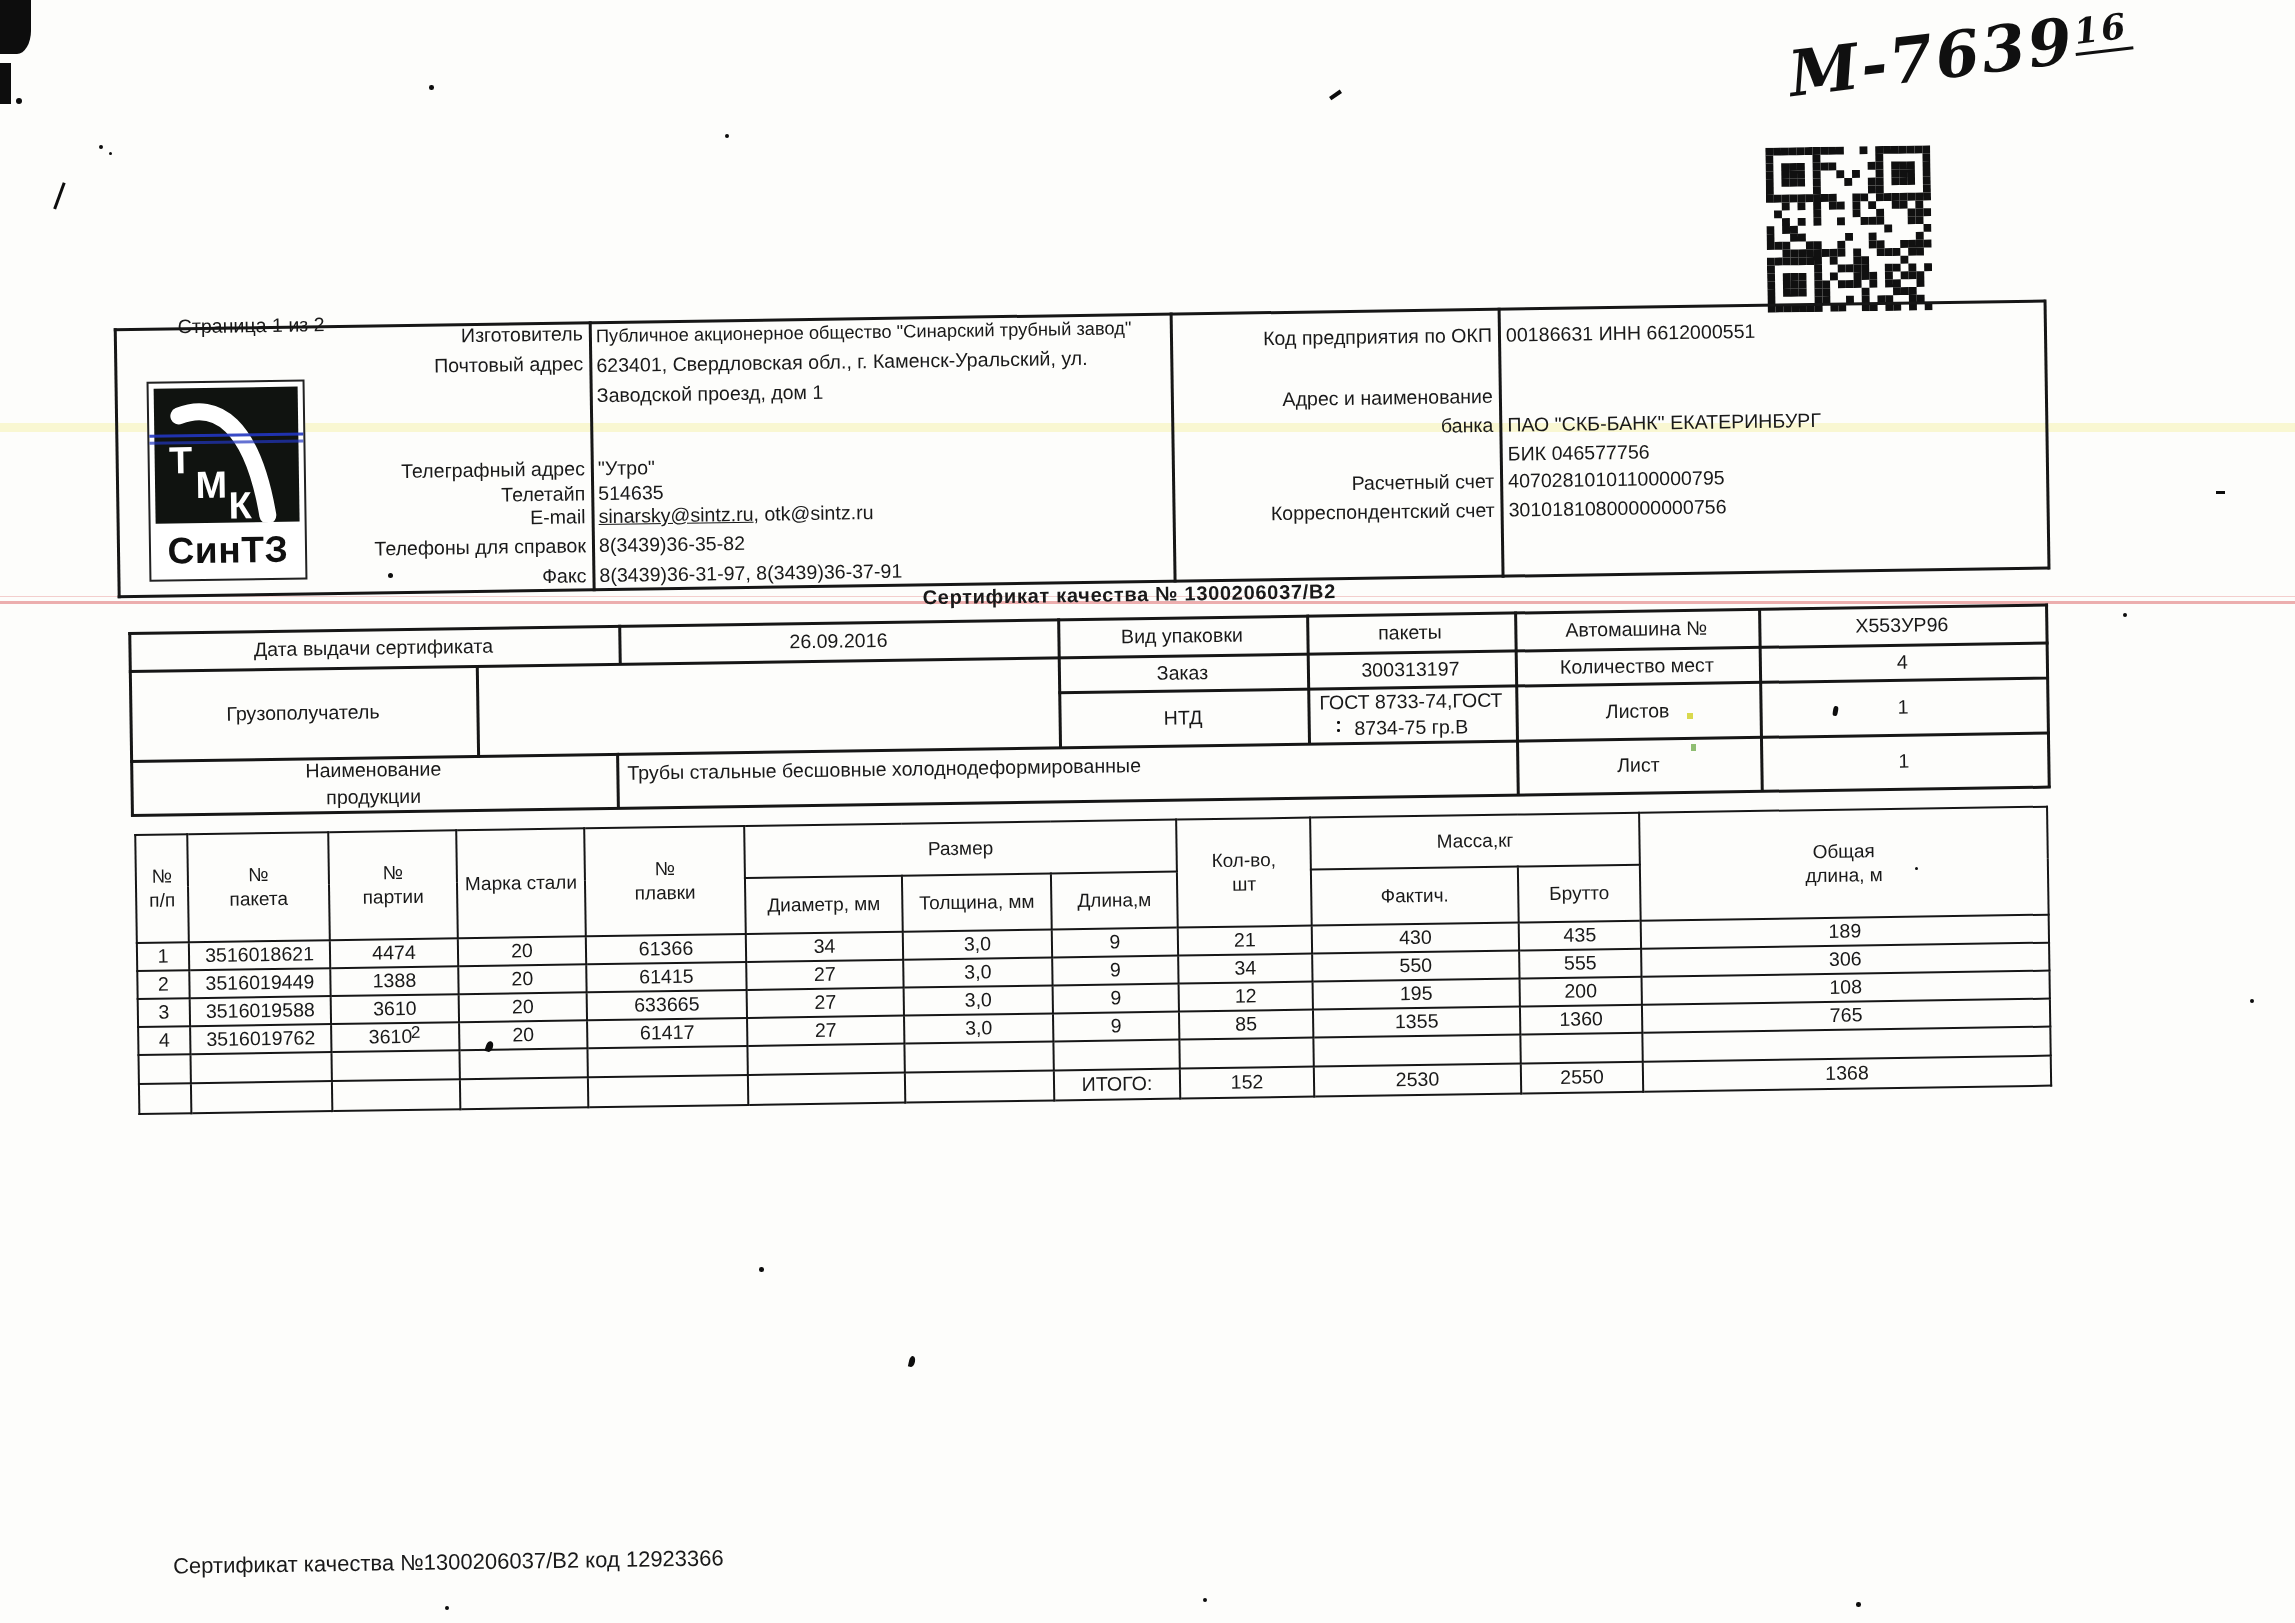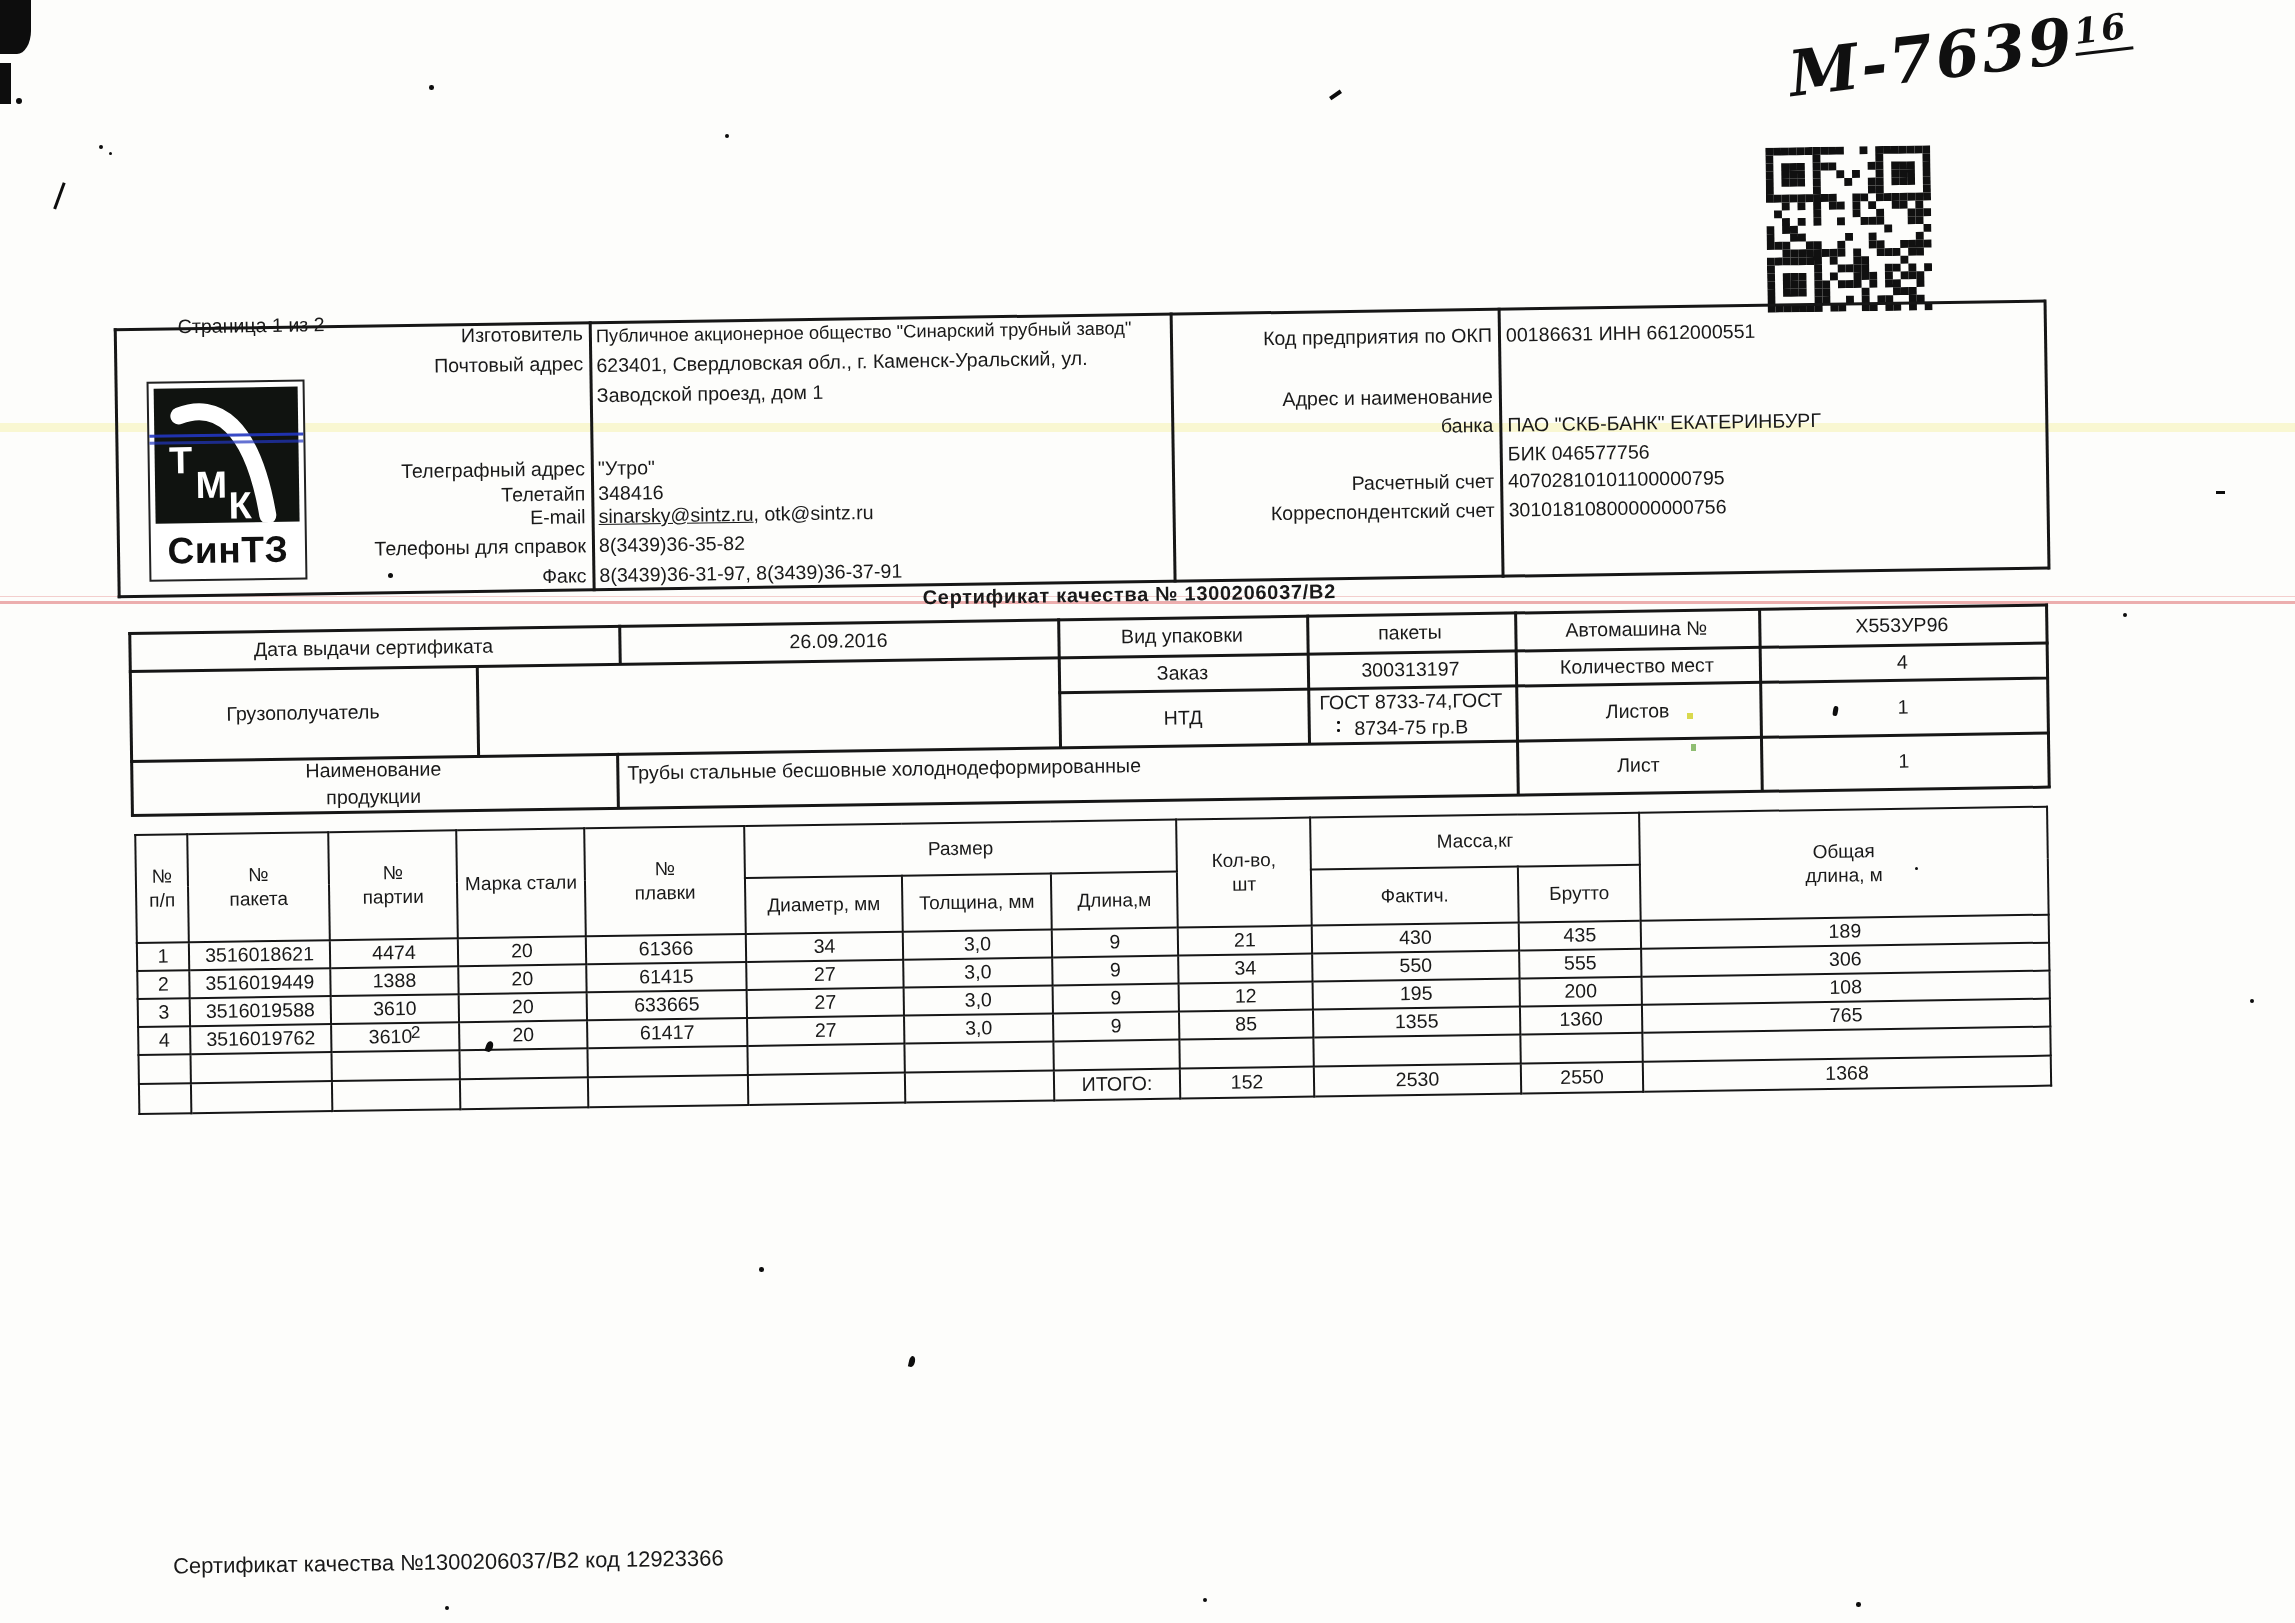--- a/index.html
+++ b/index.html
@@ -313,21 +313,21 @@
     <div class="lblr" style="left:295px;top:449px;width:295px;">Телеграфный адрес</div>
     <div class="lblr" style="left:295px;top:474px;width:295px;">Телетайп</div>
     <div class="lblr" style="left:295px;top:497px;width:295px;">E-mail</div>
     <div class="lblr" style="left:295px;top:526px;width:295px;">Телефоны для справок</div>
     <div class="lblr" style="left:295px;top:556px;width:295px;">Факс</div>
 
     <div class="txt" style="left:603px;top:317px;font-size:18.3px;">Публичное акционерное общество "Синарский трубный завод"</div>
     <div class="txt" style="left:603px;top:346px;">623401, Свердловская обл., г. Каменск-Уральский, ул.</div>
     <div class="txt" style="left:603px;top:376px;">Заводской проезд, дом 1</div>
     <div class="txt" style="left:603px;top:449px;">"Утро"</div>
-    <div class="txt" style="left:603px;top:474px;">348416</div>
+    <div class="txt" style="left:603px;top:474px;">514635</div>
     <div class="txt" style="left:603px;top:497px;"><span class="u">sinarsky@sintz.ru</span><span>,  otk@sintz.ru</span></div>
     <div class="txt" style="left:603px;top:526px;">8(3439)36-35-82</div>
     <div class="txt" style="left:603px;top:556px;">8(3439)36-31-97, 8(3439)36-37-91</div>
 
     <div class="lblr" style="left:1198px;top:329px;width:301px;">Код предприятия по ОКП</div>
     <div class="lblr" style="left:1198px;top:390px;width:301px;">Адрес и наименование</div>
     <div class="lblr" style="left:1198px;top:419px;width:301px;">банка</div>
     <div class="lblr" style="left:1198px;top:475px;width:301px;">Расчетный счет</div>
     <div class="lblr" style="left:1198px;top:504px;width:301px;">Корреспондентский счет</div>
 

